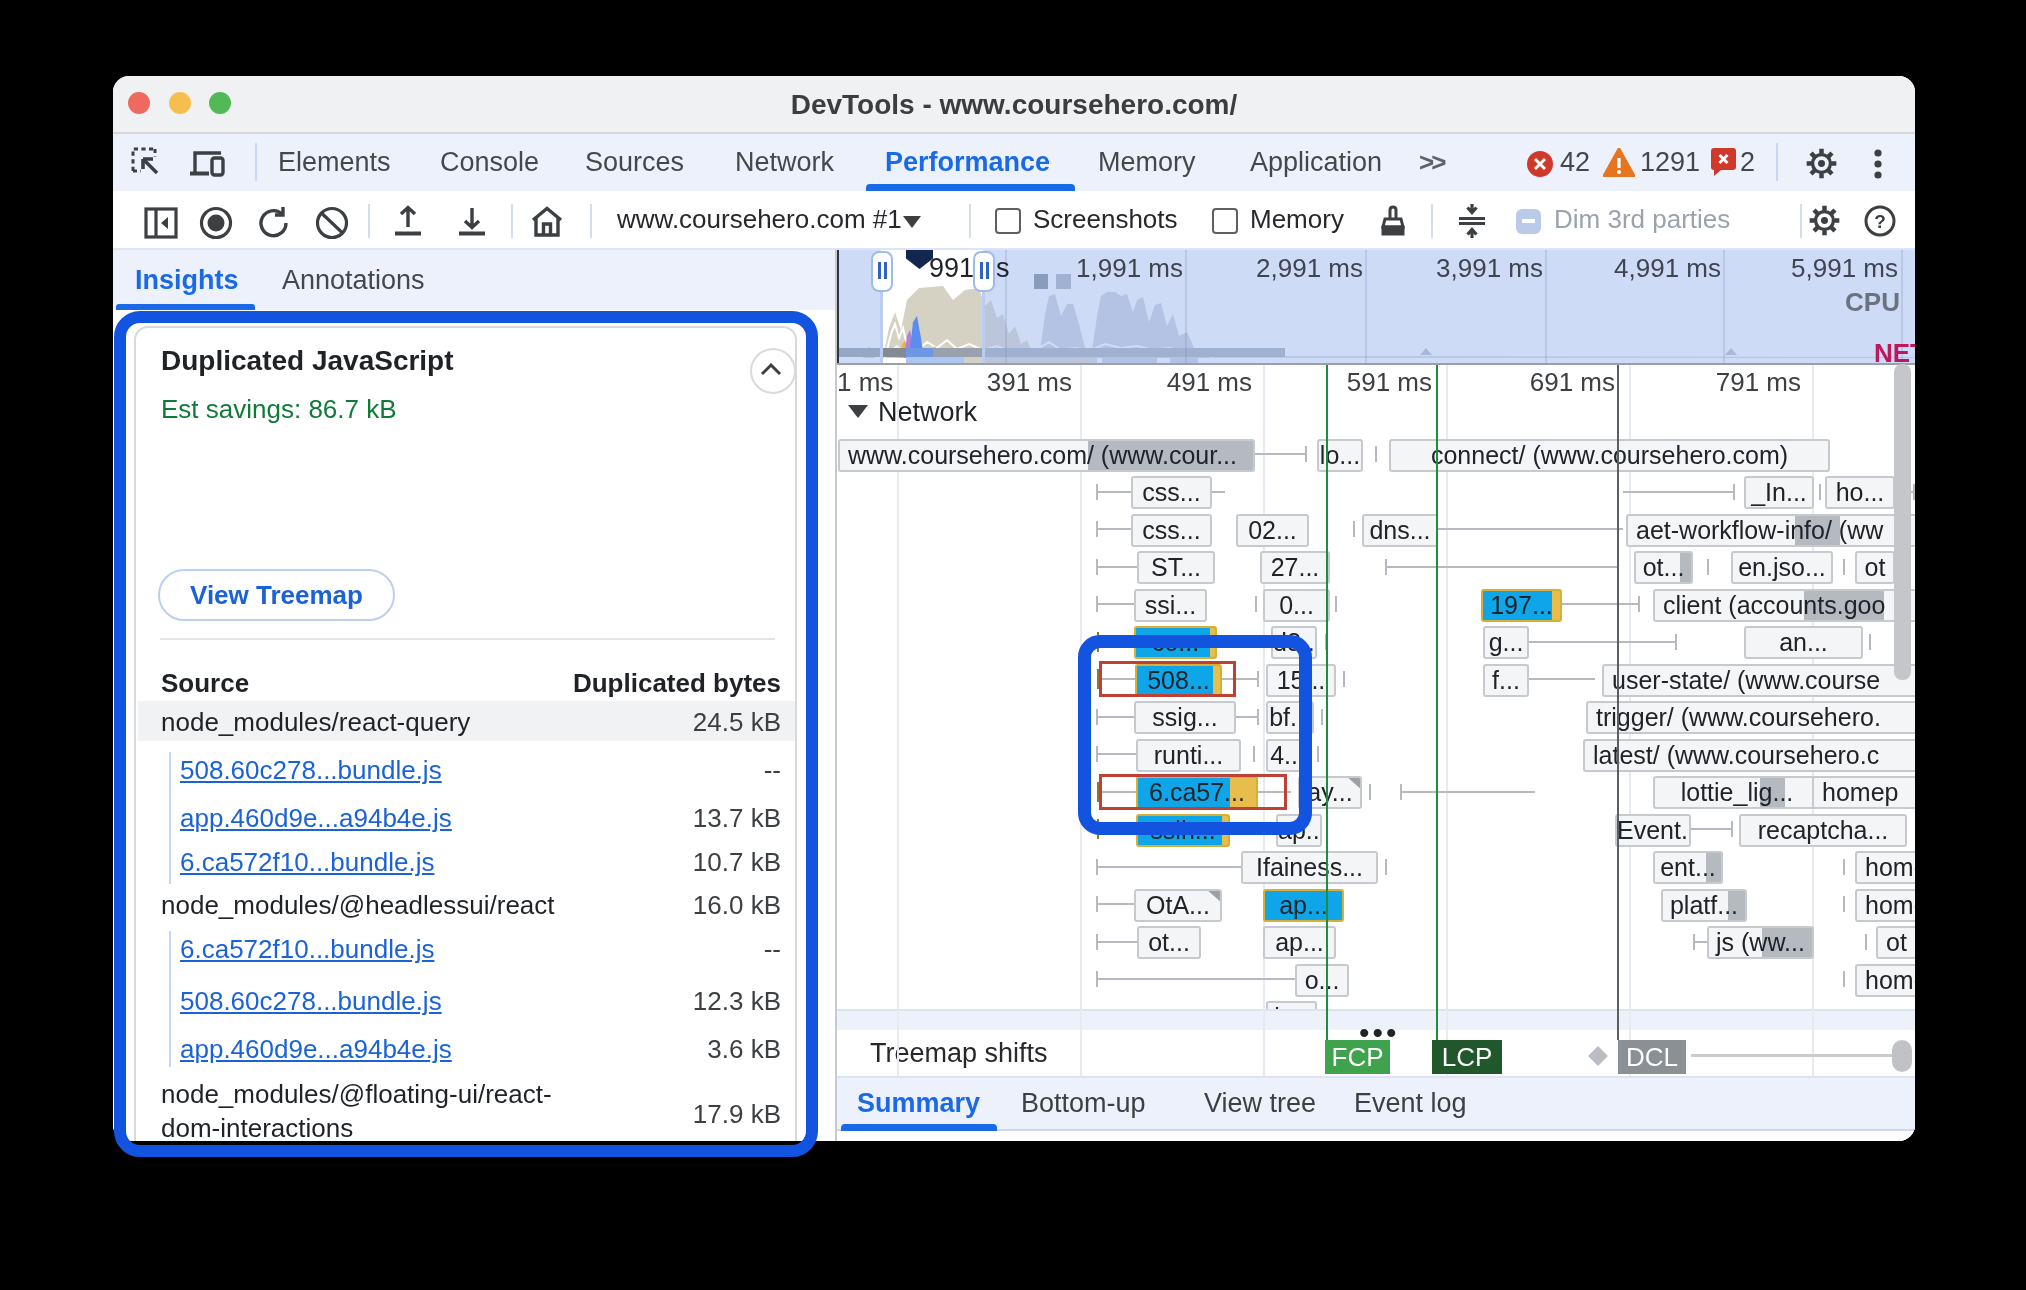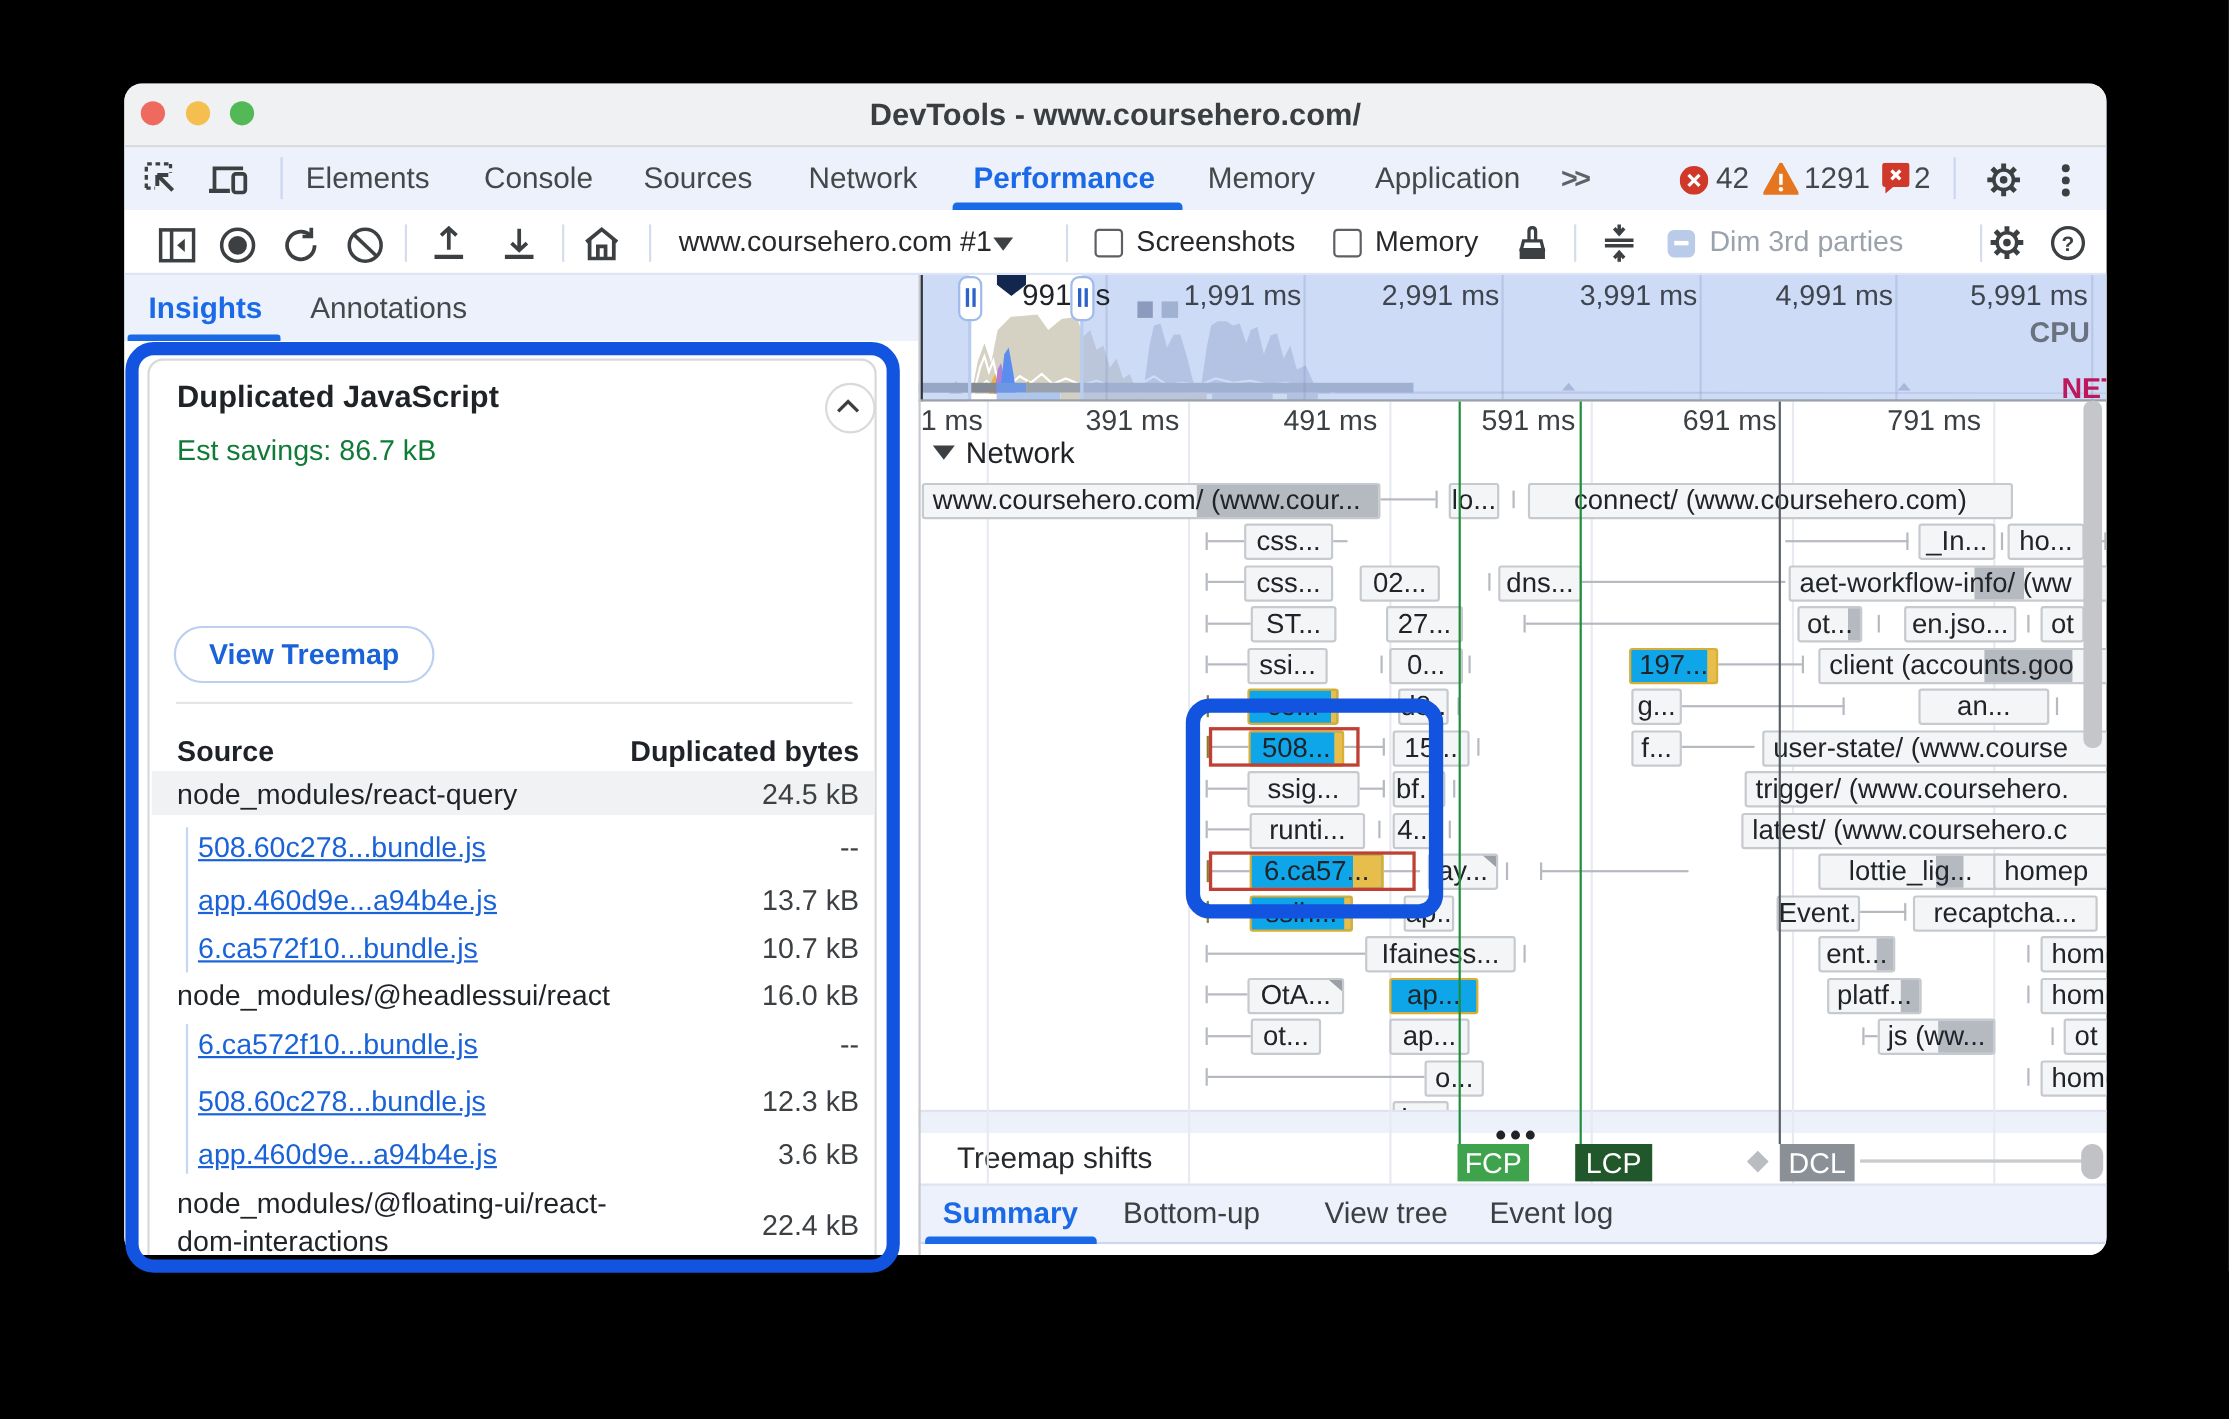--- a/index.html
+++ b/index.html
@@ -221,21 +221,21 @@
   <div class="cardtxt" style="left:25px;top:562px;">node_modules/@headlessui/react</div>
         <div class="val" style="top:562px;">16.0 kB</div>
   <div class="guide" style="top:603px;height:136px;"></div>
   <div class="cardtxt lnk" style="left:44px;top:606px;">6.ca572f10...bundle.js</div>
         <div class="val" style="top:606px;">--</div>
   <div class="cardtxt lnk" style="left:44px;top:658px;">508.60c278...bundle.js</div>
         <div class="val" style="top:658px;">12.3 kB</div>
   <div class="cardtxt lnk" style="left:44px;top:706px;">app.460d9e...a94b4e.js</div>
         <div class="val" style="top:706px;">3.6 kB</div>
   <div class="cardtxt" style="left:25px;top:749px;width:470px;line-height:34px;">node_modules/@floating-ui/react-<br>dom-interactions</div>
-        <div class="val" style="top:771px;">22.4 kB</div>
+        <div class="val" style="top:771px;">17.9 kB</div>
 </div>
 <div id="rightpane"></div>
 <div id="overview">
   <svg class="abs" style="left:0;top:0;" width="1080" height="115" viewBox="0 0 1080 115">
     <path d="M28 108 L34 96 L40 108 Z" fill="#c9c5b8"></path>
     <path d="M48 108 L54 78 L60 62 L66 80 L72 50 L84 38 L108 36 L118 50 L130 40 L144 38 L150 56 L156 50 L162 68 L168 64 L174 84 L180 76 L186 94 L192 90 L198 104 L204 108 Z" fill="#d5d1c3"></path>
     <path d="M204 108 L210 64 L214 46 L220 44 L226 66 L232 54 L238 54 L244 74 L250 98 L256 108 Z" fill="#c5cbd8"></path>
     <path d="M256 108 L262 66 L266 46 L272 42 L280 42 L286 46 L292 44 L298 62 L302 50 L308 47 L314 72 L320 55 L326 53 L332 76 L338 64 L344 86 L352 82 L360 100 L368 104 L376 108 Z" fill="#c5cbd8"></path>
     <path d="M376 108 L390 104 L410 105 L450 106 L600 106 L1080 107 L1080 108 Z" fill="#ced3dc"></path>
     <path d="M50 108 L56 84 L60 74 L64 88 L68 78 L72 96 L78 88 L84 99 L92 92 L102 98 L112 90 L122 99 L134 94 L148 100 L162 96 L176 102 L192 100 L204 98 L214 92 L226 100 L240 98 L256 100 L270 94 L286 98 L302 96 L318 100 L334 98 L352 102 L368 104" fill="none" stroke="#fff" stroke-width="2"></path>

